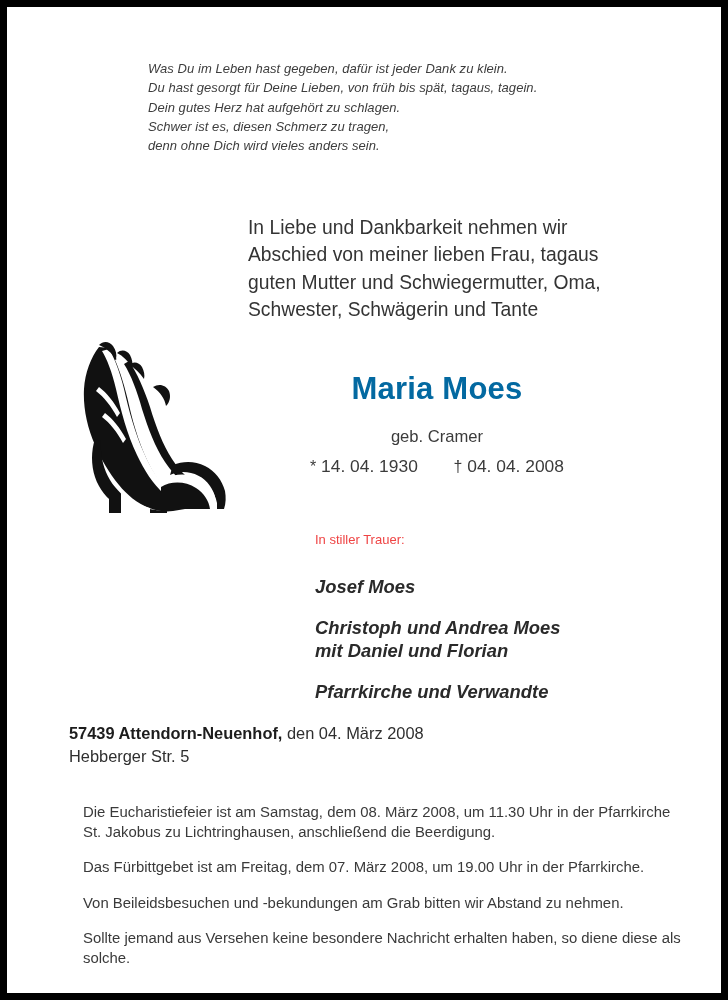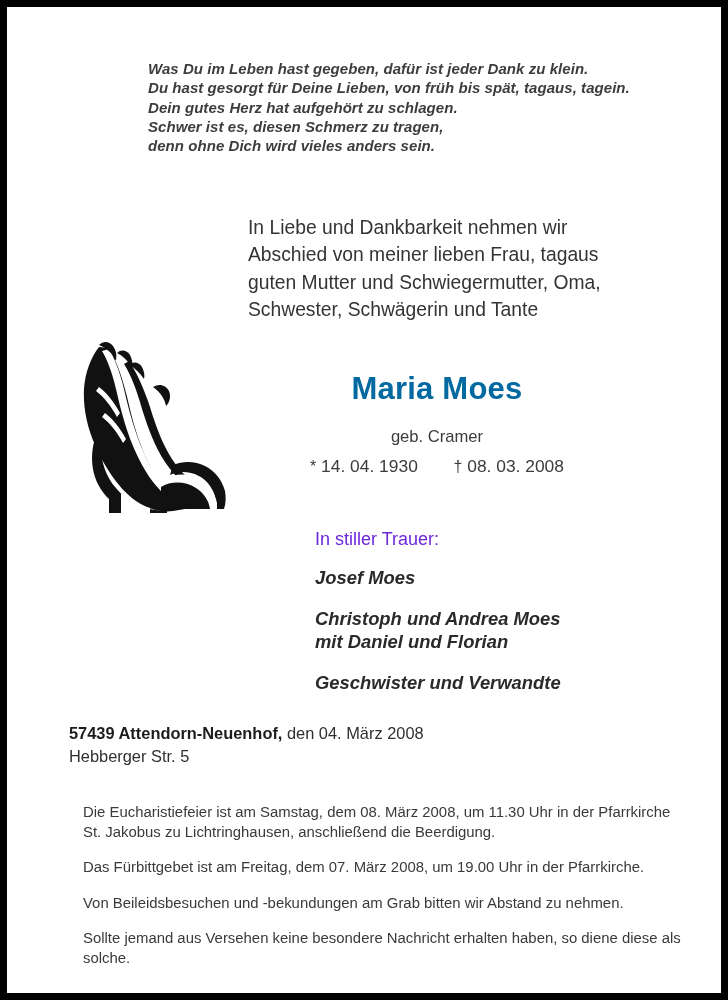--- a/index.html
+++ b/index.html
@@ -36,22 +36,22 @@
 
   
   .verse {
     position: absolute;
     left: 141px;
     top: 52px;
     width: 480px;
   }
   .verse-line {
     font-style: italic;
-    font-weight: bold;
-    font-size: 15px;
+    font-weight: normal;
+    font-size: 13px;
     line-height: 19.3px;
     color: #3d3d3d;
     white-space: nowrap;
     letter-spacing: 0.05px;
   }
 
   
   .dedication {
     position: absolute;
     left: 241px;
@@ -115,24 +115,24 @@
   }
 
   
   .mourners {
     position: absolute;
     left: 308px;
     top: 520px;
     width: 320px;
   }
   .mourners-heading {
-    font-size: 18px;
-    color: #6d28d9;
+    font-size: 13px;
+    color: #ef4444;
     line-height: 25px;
-    margin-bottom: 14px;
+    margin-bottom: 23px;
   }
   .mourner-group {
     font-size: 18.4px;
     font-weight: bold;
     color: #2a2a2a;
     line-height: 23px;
     margin-bottom: 18px;
     font-style: italic;
   }
   .mourner-group:last-child {
@@ -260,35 +260,35 @@
     </div>
 
     <div class="identity">
       <div class="deceased-name">Maria Moes</div>
       <div class="maiden-name">geb. Cramer</div>
       <div class="life-dates">
         <span class="sym">*</span>
         <span>14. 04. 1930</span>
         <span class="date-sep"></span>
         <span class="sym">†</span>
-        <span>08. 03. 2008</span>
+        <span>04. 04. 2008</span>
       </div>
     </div>
 
     <div class="mourners">
       <div class="mourners-heading">In stiller Trauer:</div>
       <div class="mourner-group">
         <span class="mourner-sub">Josef Moes</span>
       </div>
       <div class="mourner-group">
         <span class="mourner-sub">Christoph und Andrea Moes</span>
         <span class="mourner-sub">mit Daniel und Florian</span>
       </div>
       <div class="mourner-group">
-        <span class="mourner-sub">Geschwister und Verwandte</span>
+        <span class="mourner-sub">Pfarrkirche und Verwandte</span>
       </div>
     </div>
 
     <div class="place-block">
       <div class="place-line"><span class="place-strong">57439 Attendorn-Neuenhof,</span><span> den 04. März 2008</span></div>
       <div class="place-line">Hebberger Str. 5</div>
     </div>
 
     <div class="notices">
       <p class="notice-par">Die Eucharistiefeier ist am Samstag, dem 08. März 2008, um 11.30 Uhr in der Pfarrkirche St. Jakobus zu Lichtringhausen, anschließend die Beerdigung.</p>

